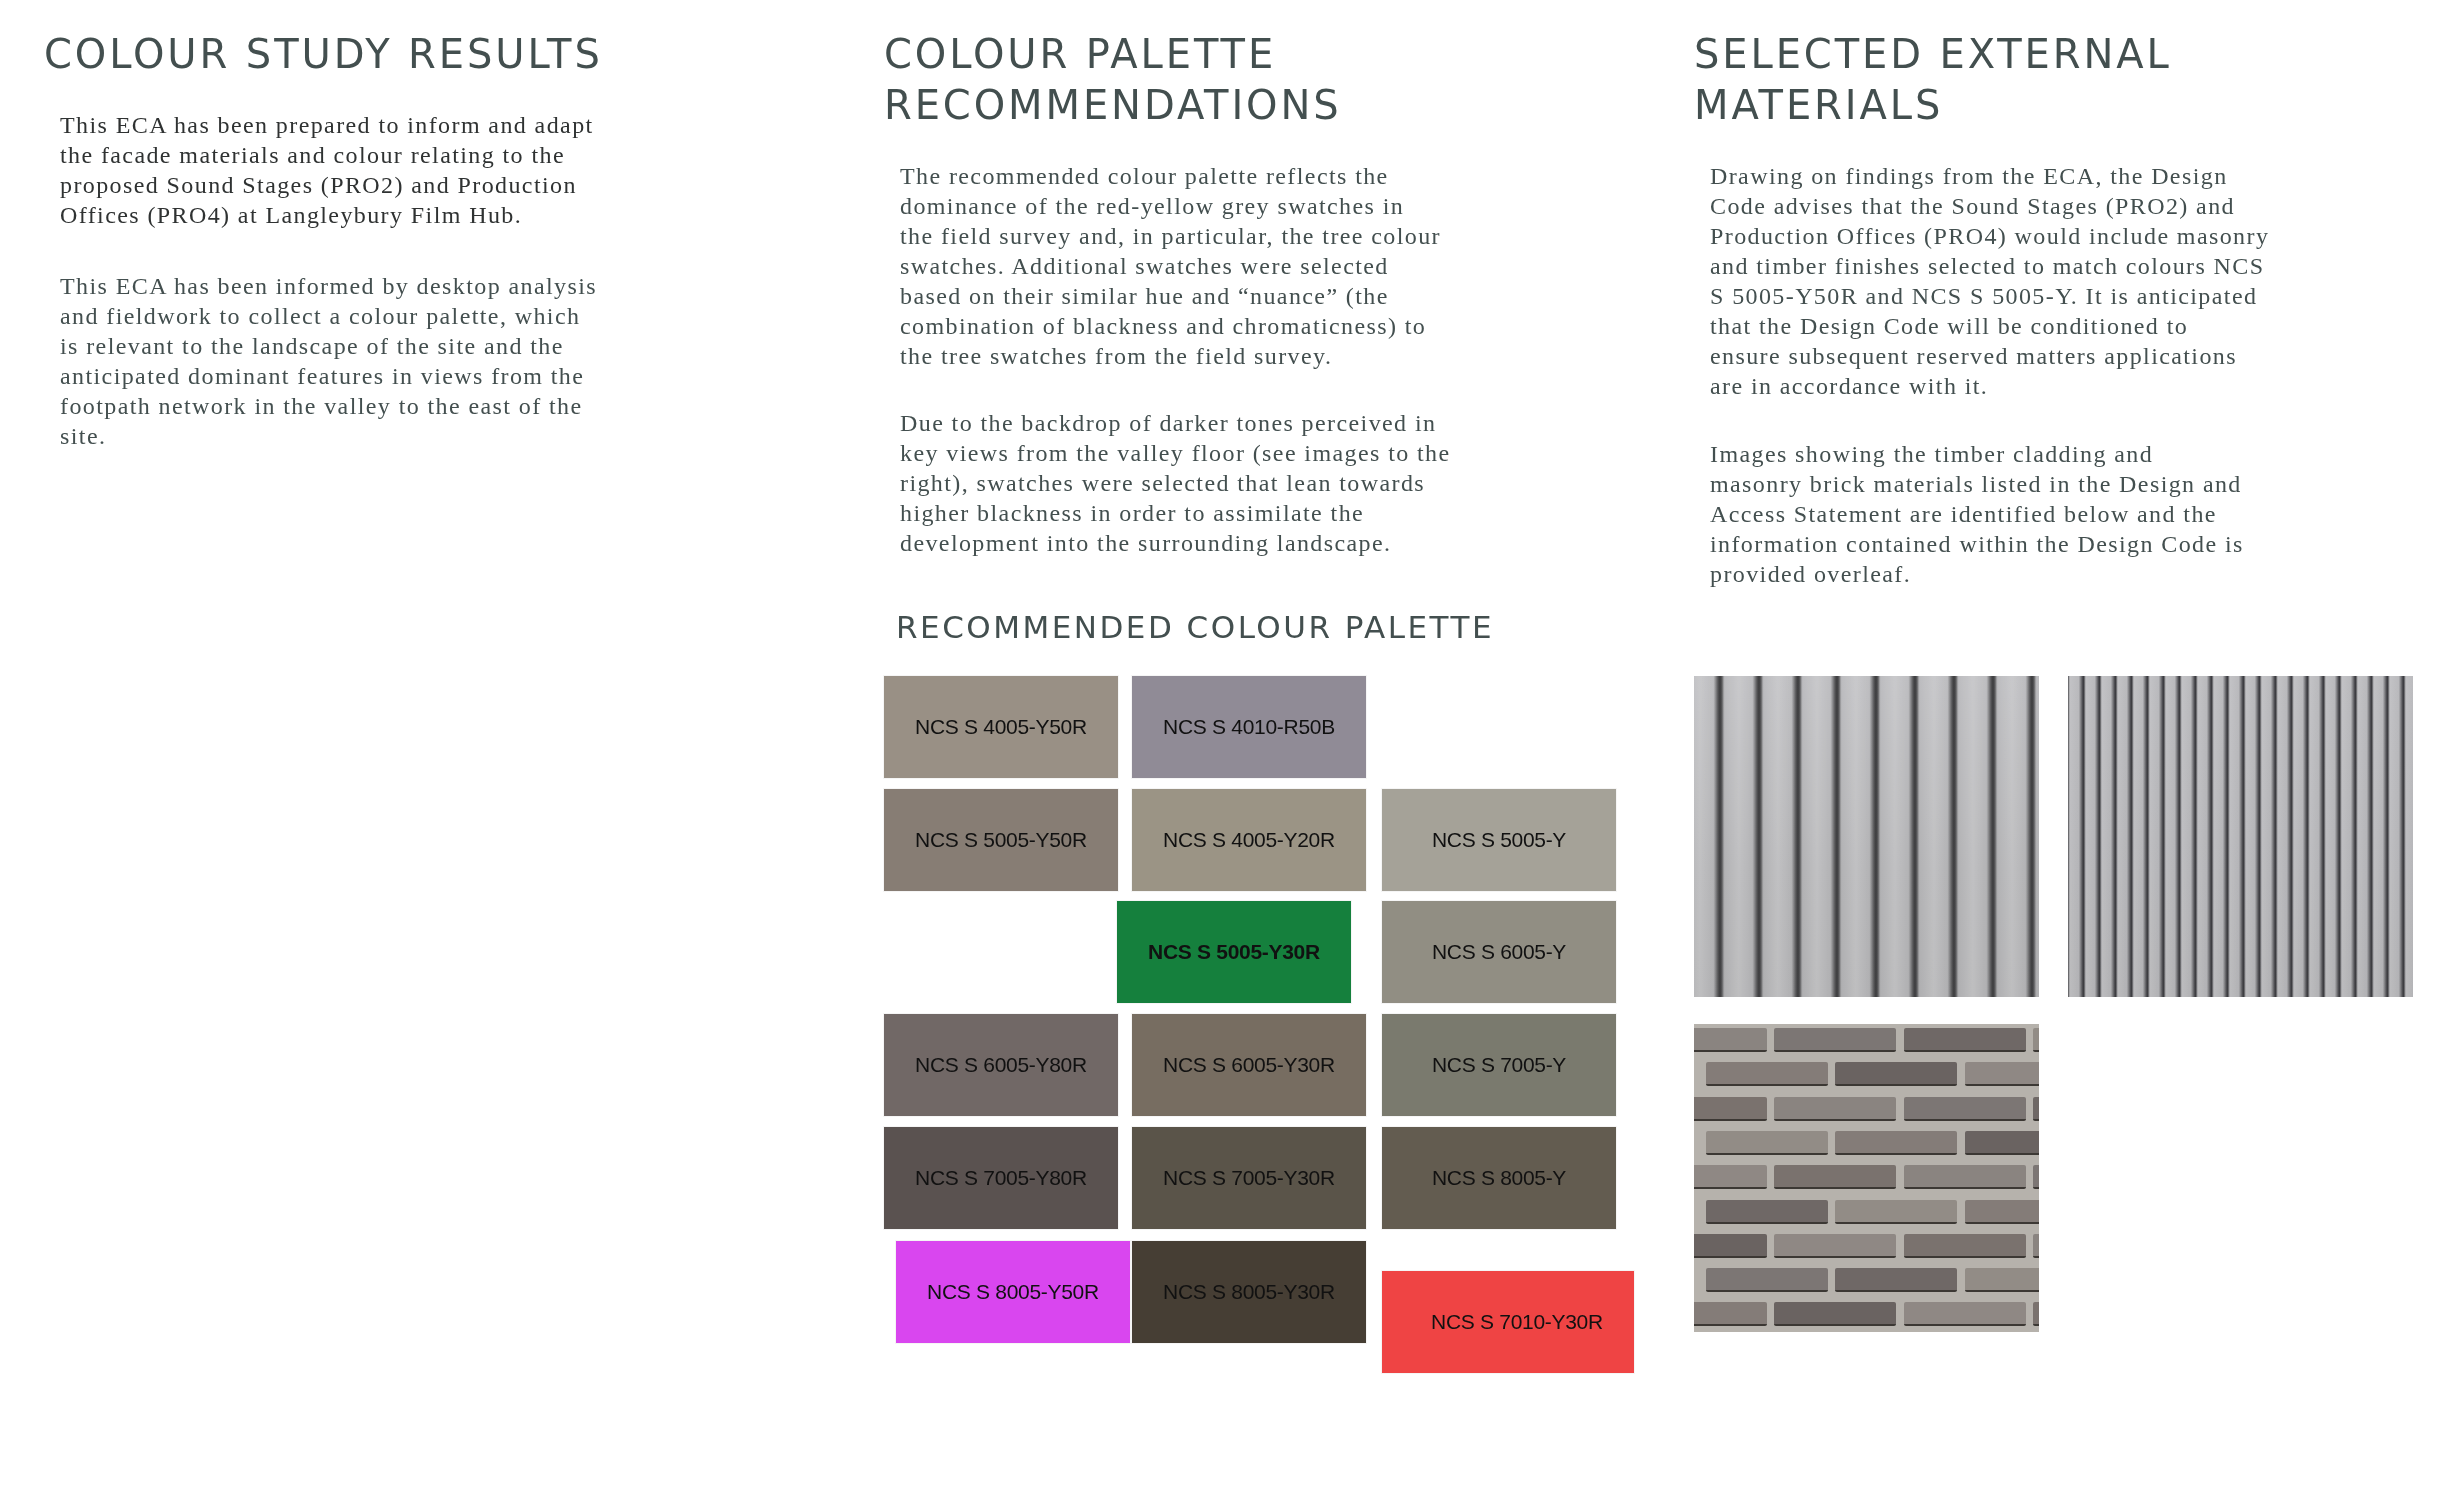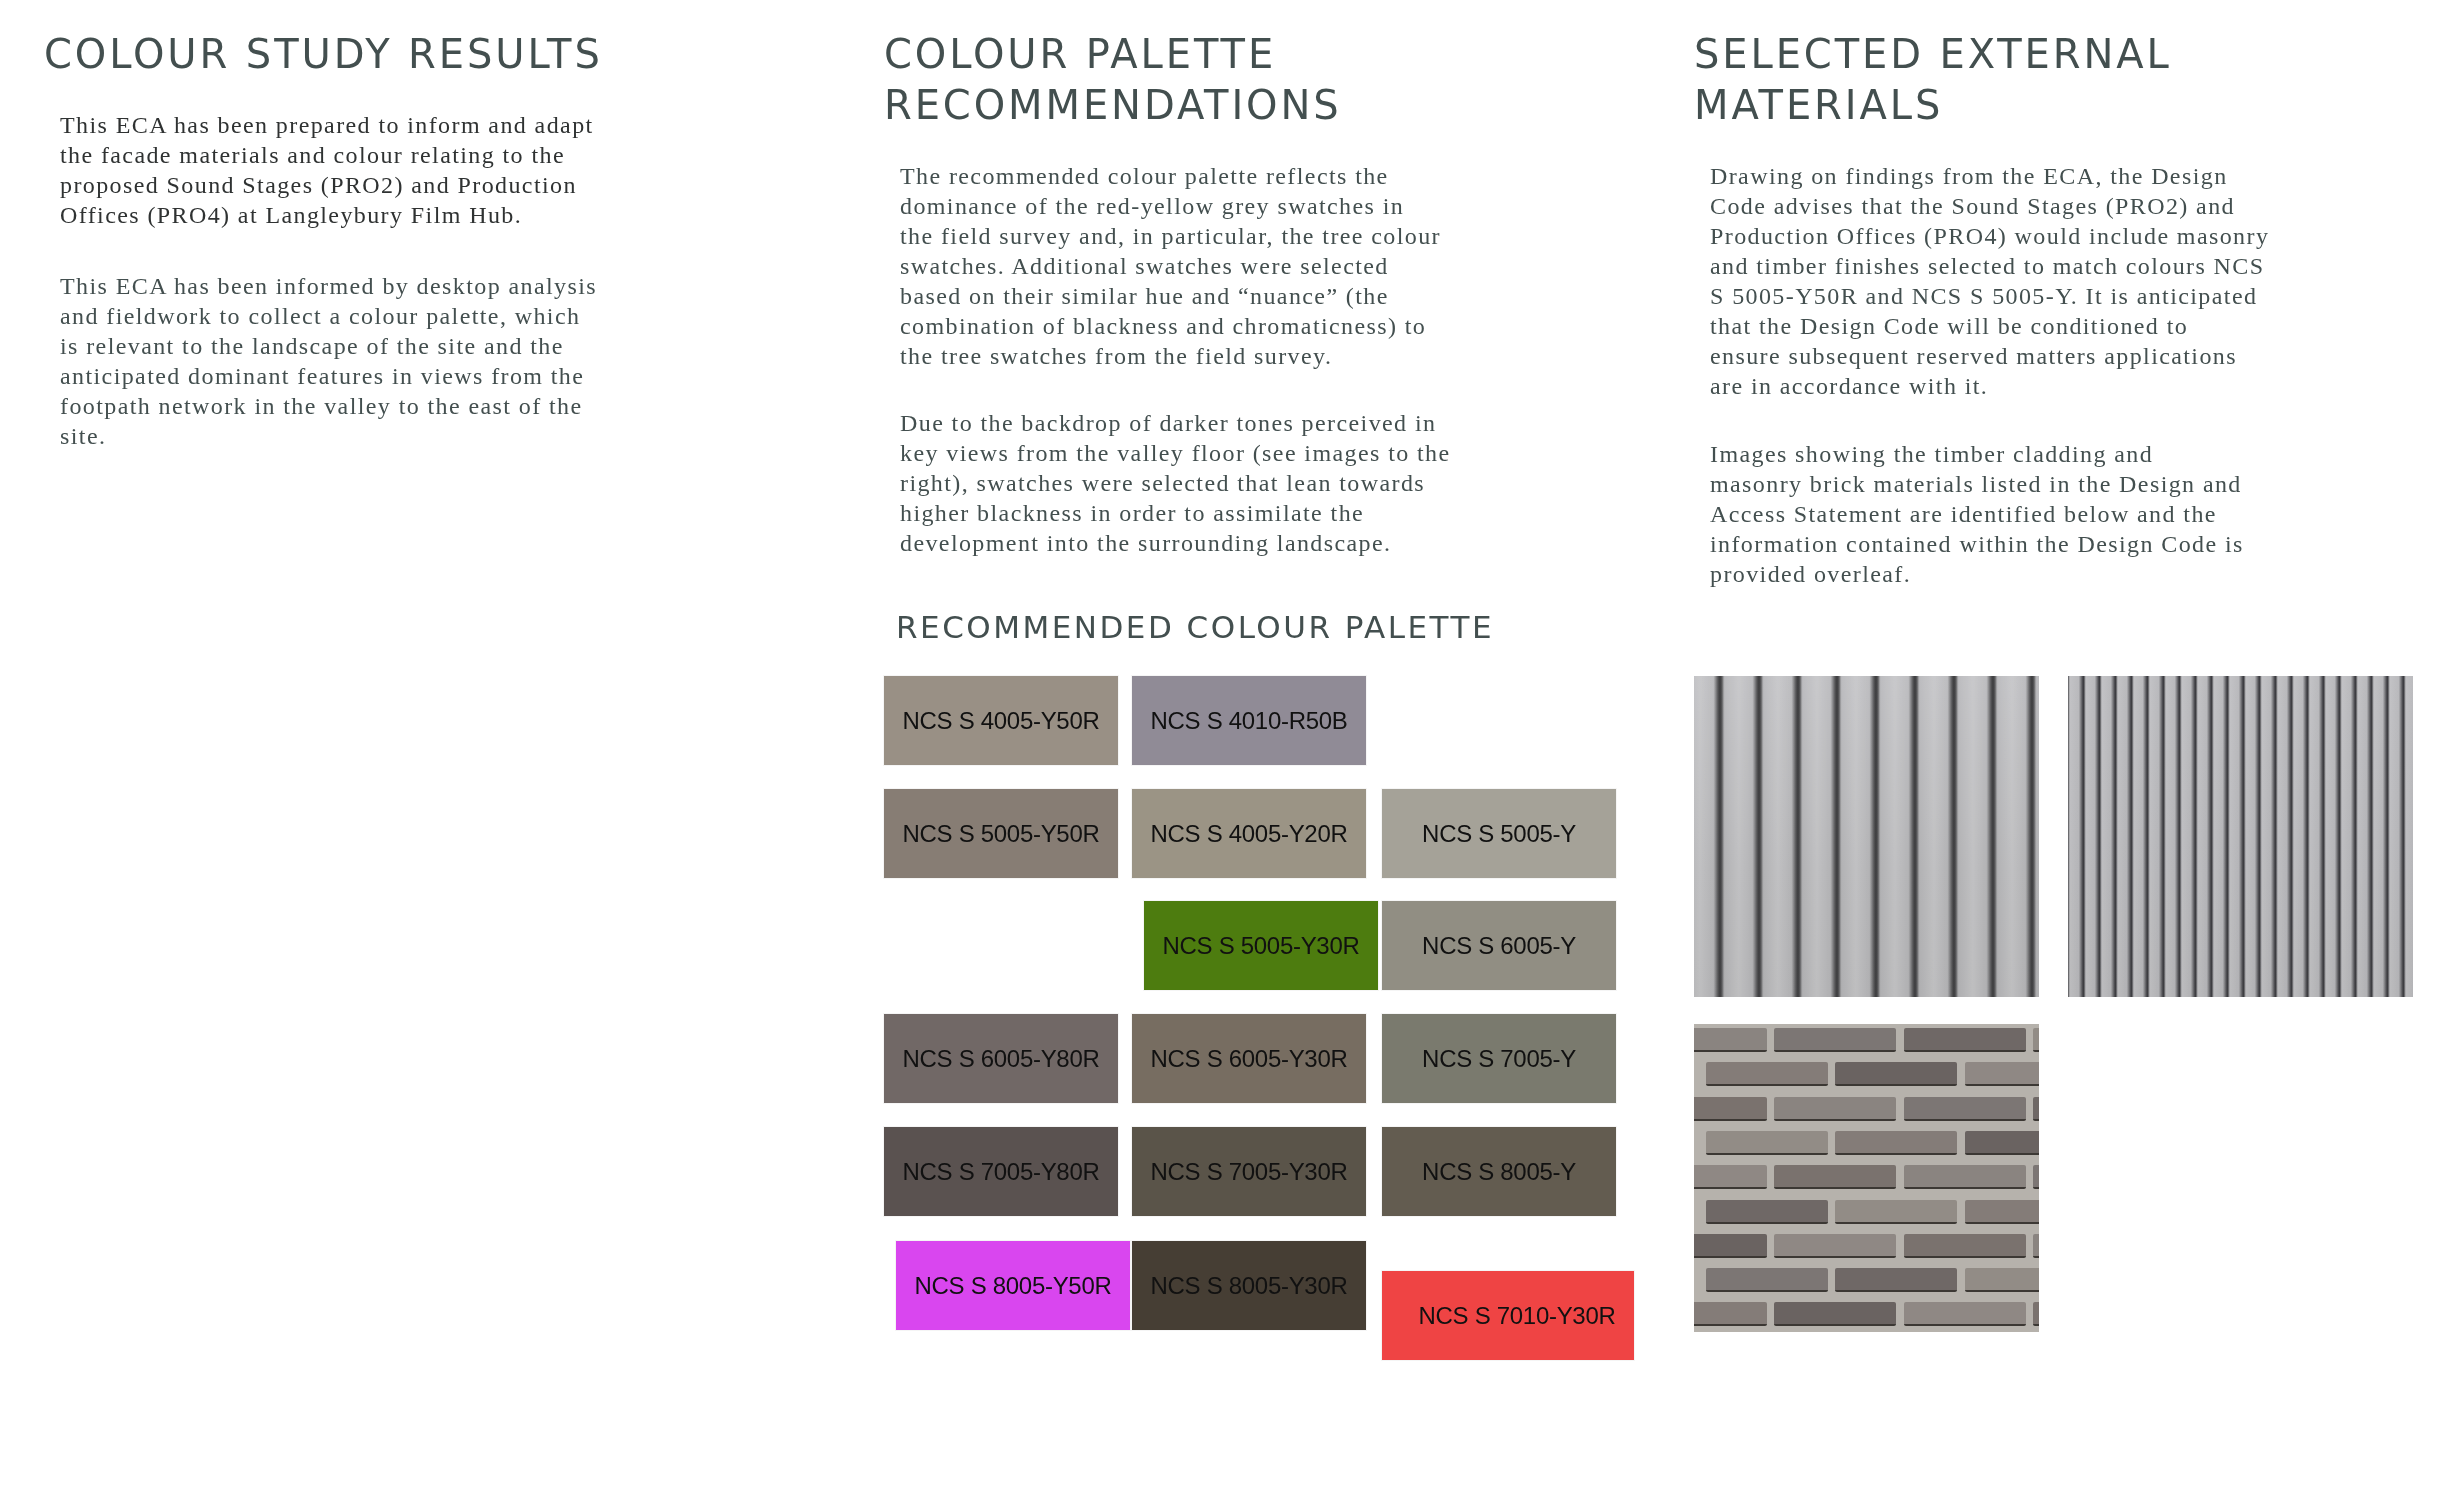--- a/index.html
+++ b/index.html
@@ -25,23 +25,23 @@
   .col2 .p1 { top: 145px; }
   .col2 .p2 { top: 392px; }
   .col3 .p1 { top: 145px; }
   .col3 .p2 { top: 423px; }
 
   .subheading { position: absolute; left: 12px; top: 606px; margin: 0;
     font-family: "DejaVu Sans", sans-serif; font-weight: 500;
     font-size: 31px; line-height: 43px; letter-spacing: 2.5px; color: #434f4f; }
 
   .swatch-grid { position: absolute; left: 884px; top: 676px; width: 745px; height: 667px; }
-  .swatch { position: absolute; width: 234px; height: 89px;
+  .swatch { position: absolute; width: 234px; height: 102px;
     display: flex; align-items: center; justify-content: center;
-    font-family: "Liberation Sans", sans-serif; font-size: 24px; color: #111111;
+    font-family: "Liberation Sans", sans-serif; font-size: 21px; color: #111111;
     letter-spacing: -0.3px; box-shadow: 0 0 0 1px rgba(0,0,0,0.04); }
 
   .material { position: absolute; overflow: hidden; }
   .timber-1 { left: 1694px; top: 676px; width: 345px; height: 321px;
     background-color: #b9b9bb;
     background-image:
       repeating-linear-gradient(90deg,
         rgba(255,255,255,0.0) 0px, rgba(255,255,255,0.18) 13.7px, rgba(255,255,255,0.0) 27.4px,
         #505052 32px, #3a3a3c 34px, #606062 36px, rgba(255,255,255,0) 38px, rgba(255,255,255,0) 39px),
       linear-gradient(180deg, #bdbdc0 0%, #b3b3b5 60%, #b0b0b2 100%);
@@ -96,21 +96,21 @@
 development into the surrounding landscape.</p>
   <h2 class="subheading">RECOMMENDED COLOUR PALETTE</h2>
 </div>
 
 <div class="swatch-grid" id="swatch-grid">
     <div class="swatch" style="left: 0px; top: 0px; background: rgb(153, 144, 133);">NCS S 4005-Y50R</div>
     <div class="swatch" style="left: 248px; top: 0px; background: rgb(144, 139, 150);">NCS S 4010-R50B</div>
     <div class="swatch" style="left: 0px; top: 113px; background: rgb(135, 125, 116);">NCS S 5005-Y50R</div>
     <div class="swatch" style="left: 248px; top: 113px; background: rgb(155, 148, 133);">NCS S 4005-Y20R</div>
     <div class="swatch" style="left: 498px; top: 113px; background: rgb(165, 162, 152);">NCS S 5005-Y</div>
-    <div class="swatch" style="left: 260px; top: 225px; background: #4d7c0f;">NCS S 5005-Y30R</div>
+    <div class="swatch" style="left: 233px; top: 225px; background: #15803d; font-weight: bold;">NCS S 5005-Y30R</div>
     <div class="swatch" style="left: 498px; top: 225px; background: rgb(145, 142, 131);">NCS S 6005-Y</div>
     <div class="swatch" style="left: 0px; top: 338px; background: rgb(113, 104, 102);">NCS S 6005-Y80R</div>
     <div class="swatch" style="left: 248px; top: 338px; background: rgb(119, 109, 97);">NCS S 6005-Y30R</div>
     <div class="swatch" style="left: 498px; top: 338px; background: rgb(122, 122, 110);">NCS S 7005-Y</div>
     <div class="swatch" style="left: 0px; top: 451px; background: rgb(90, 82, 80);">NCS S 7005-Y80R</div>
     <div class="swatch" style="left: 248px; top: 451px; background: rgb(90, 84, 73);">NCS S 7005-Y30R</div>
     <div class="swatch" style="left: 498px; top: 451px; background: rgb(99, 92, 80);">NCS S 8005-Y</div>
     <div class="swatch" style="left: 12px; top: 565px; background: #d946ef;">NCS S 8005-Y50R</div>
     <div class="swatch" style="left: 248px; top: 565px; background: rgb(70, 62, 52);">NCS S 8005-Y30R</div>
     <div class="swatch" style="left: 498px; top: 595px; background: #ef4444; padding-left: 18px;">NCS S 7010-Y30R</div>

